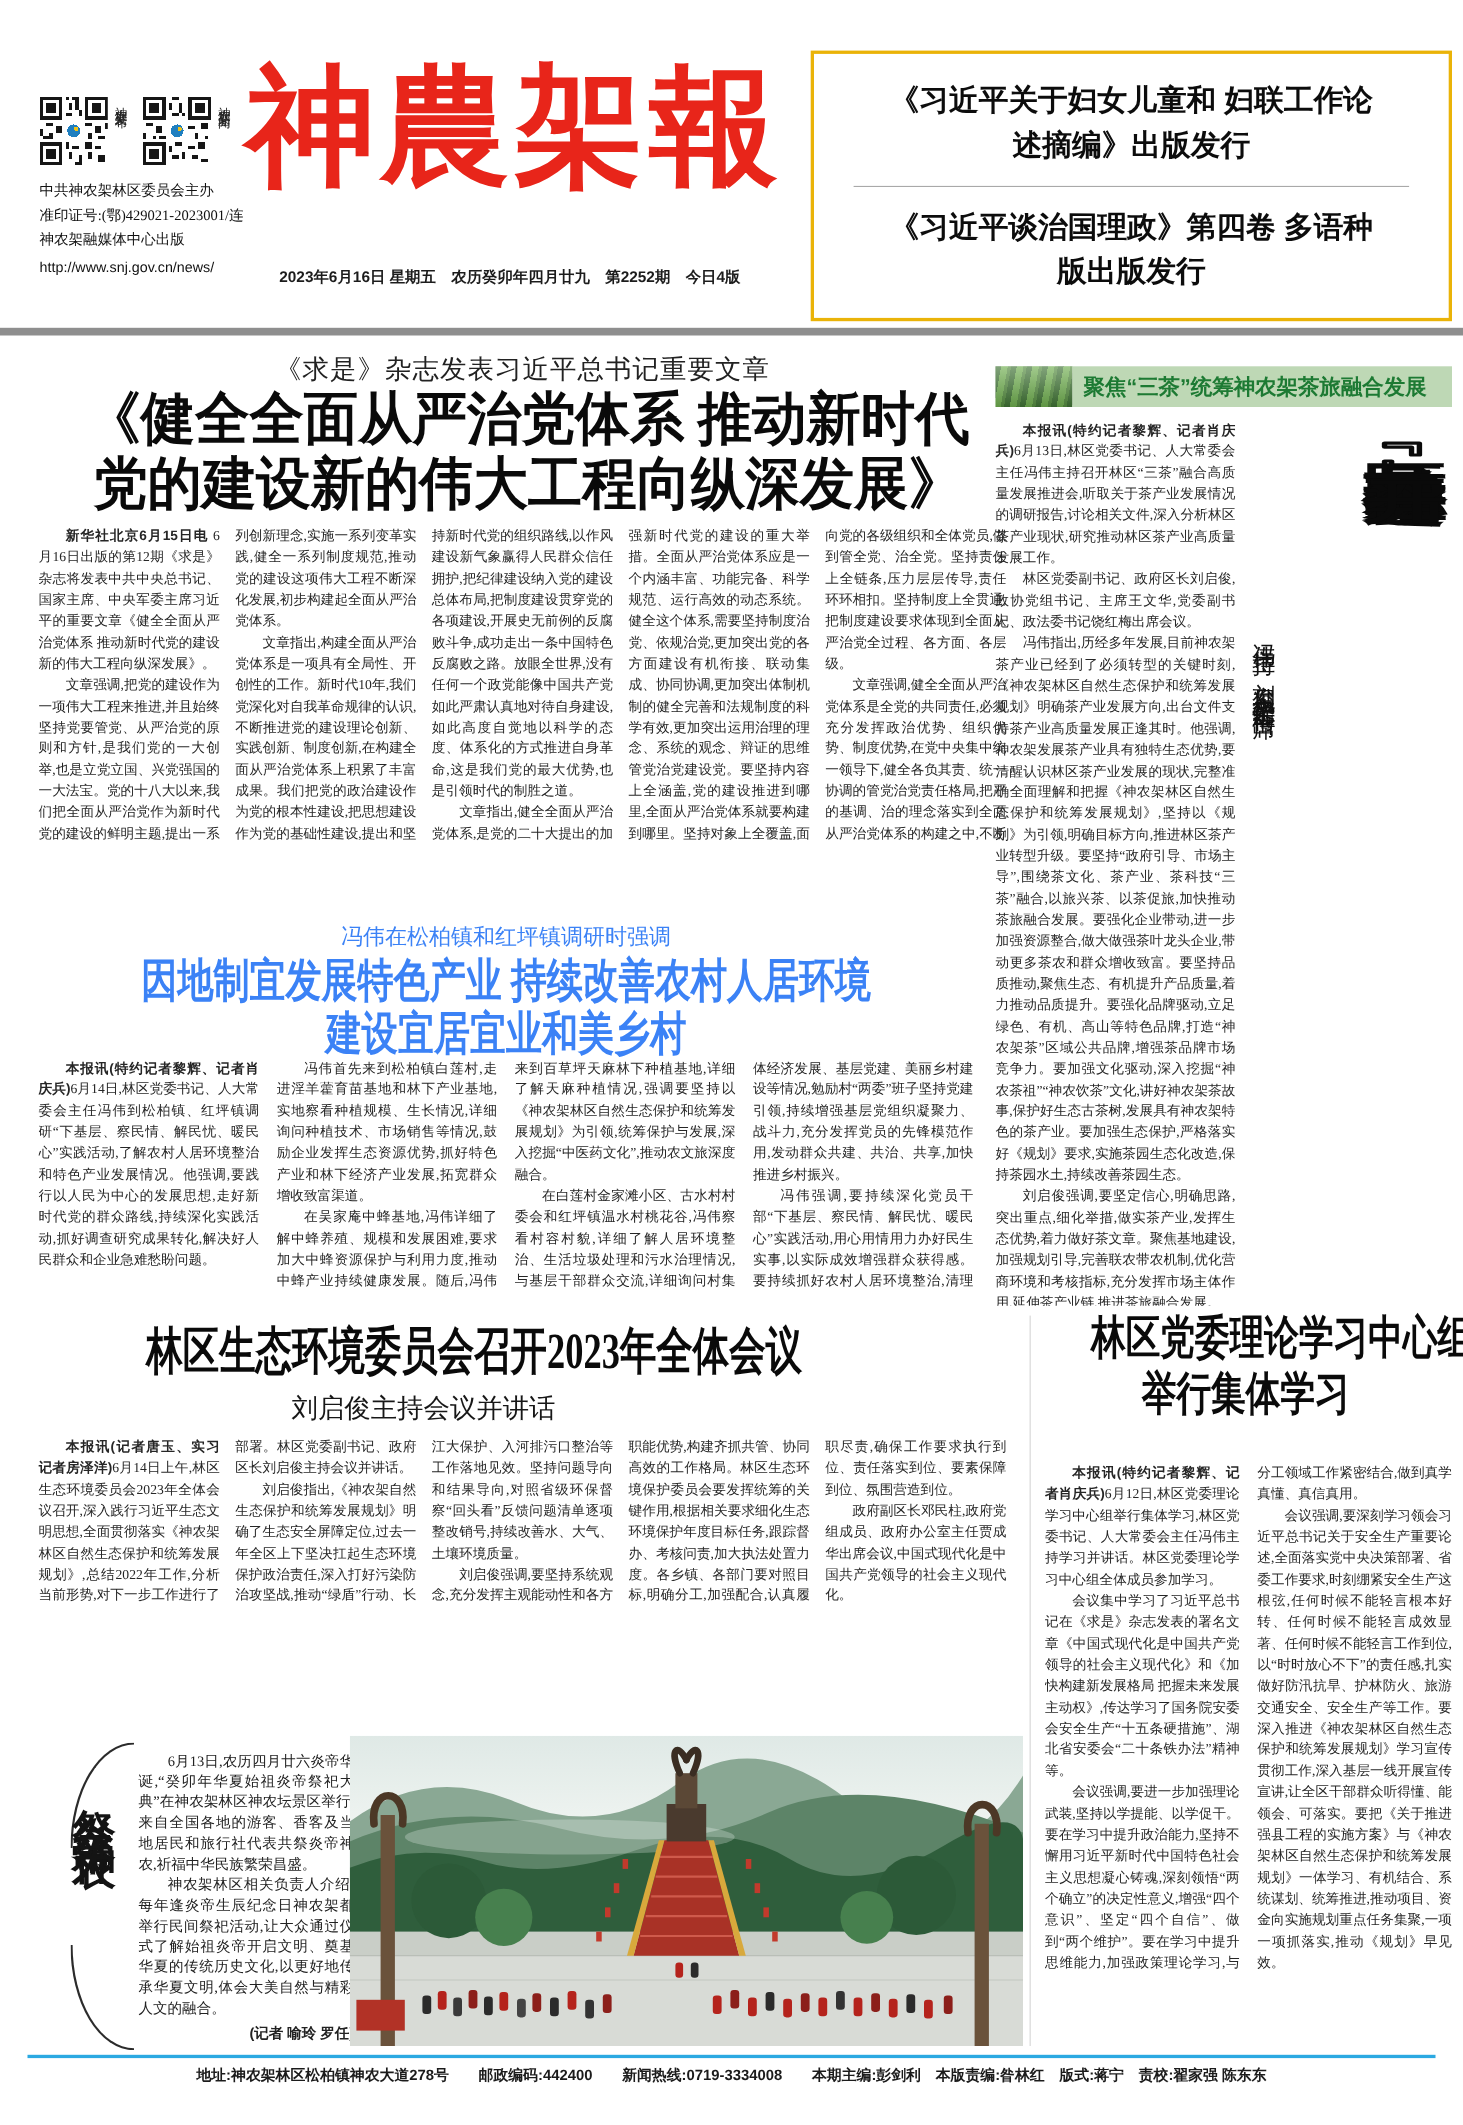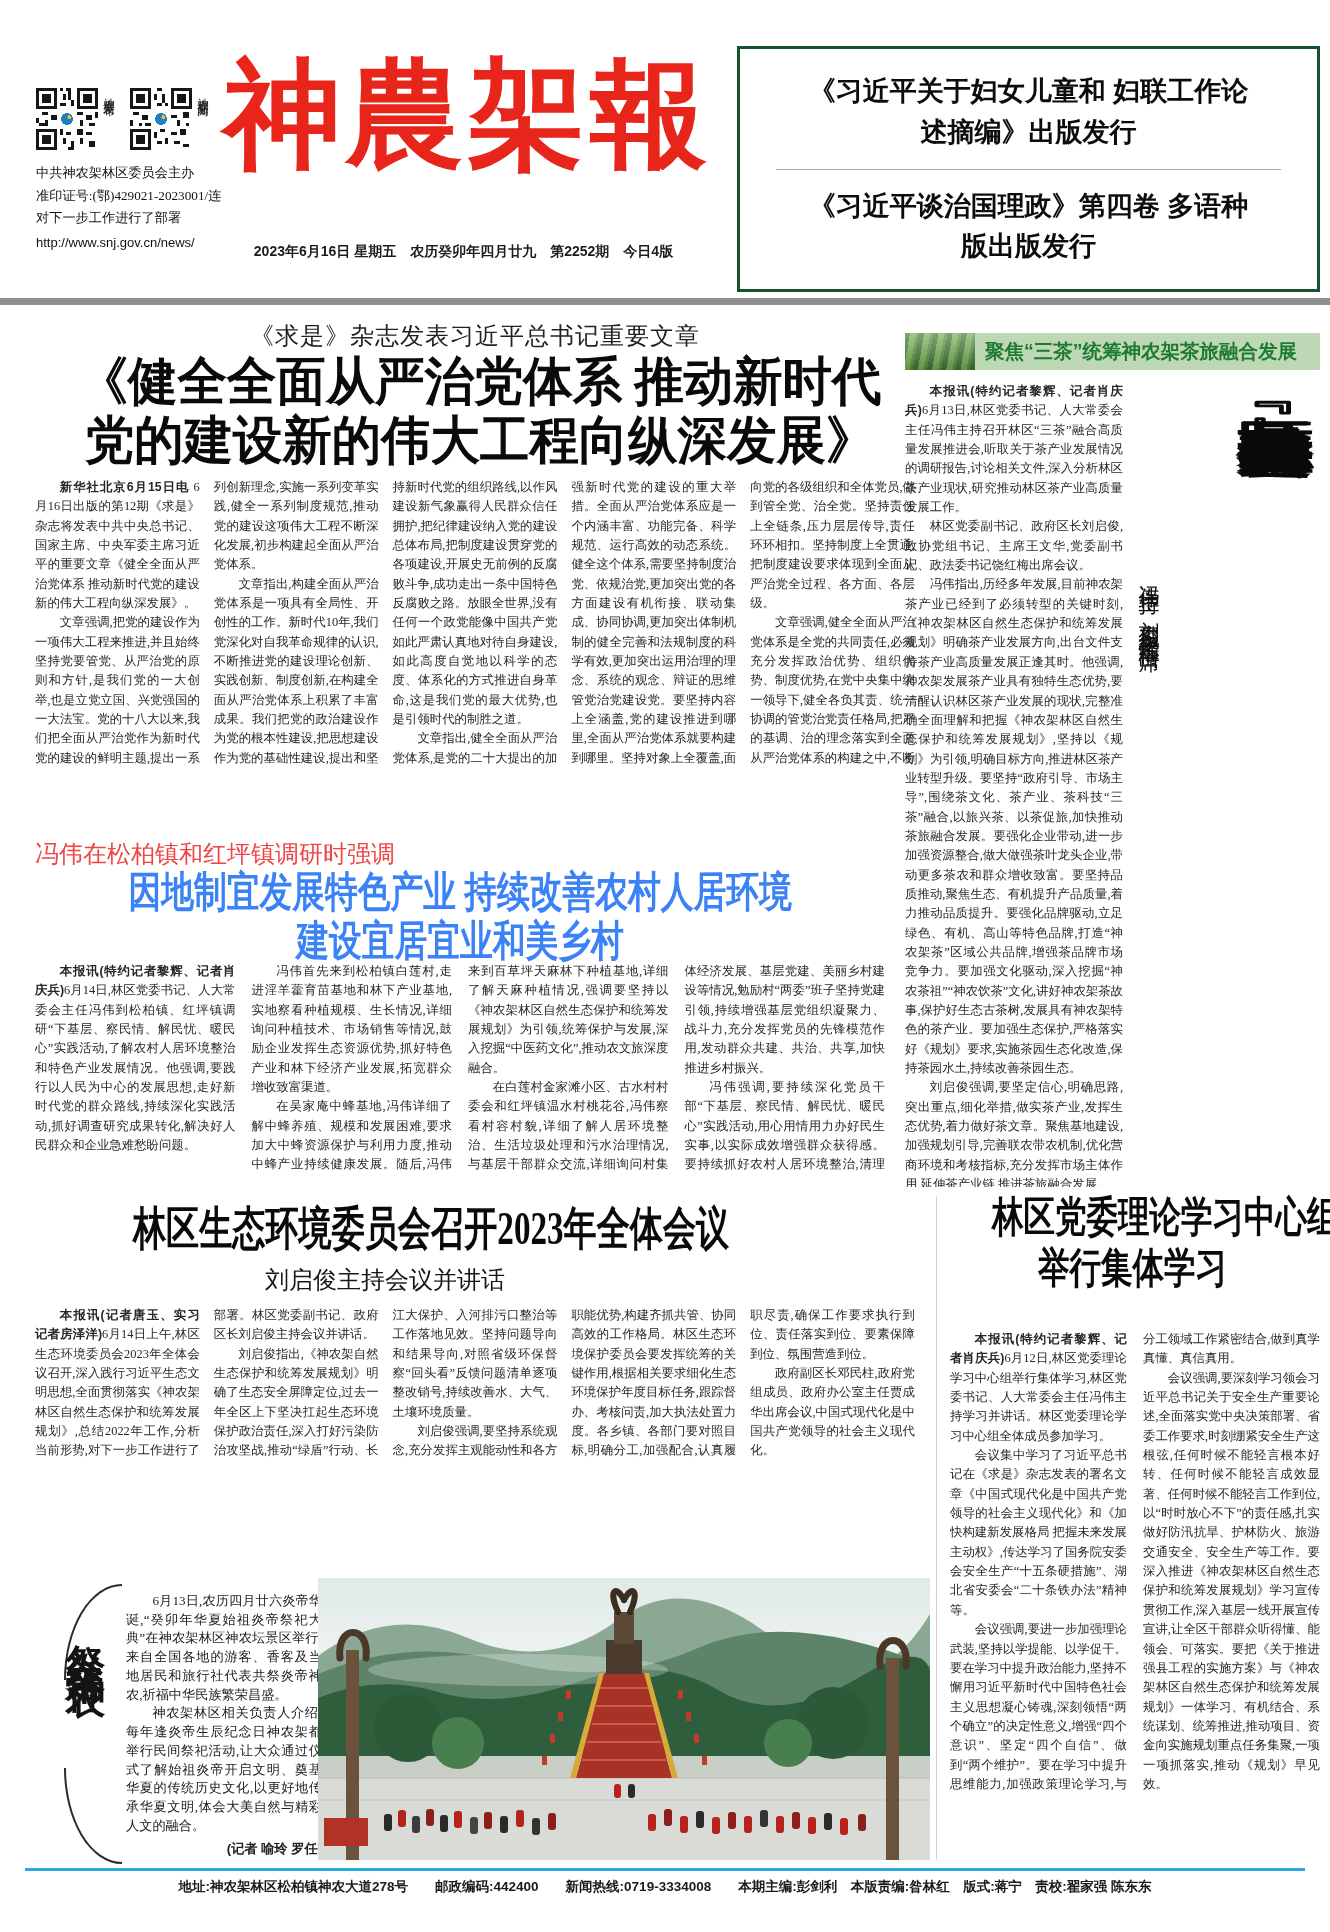--- a/index.html
+++ b/index.html
@@ -16,21 +16,21 @@
             font-family:"Liberation Sans",sans-serif;}
   .pub-lines{margin-top:12px;font-size:13.2px;line-height:1.72;color:#111;}
   .pub-site{font-size:13px;font-family:"Liberation Sans",sans-serif;margin-top:2px;}
 
   .masthead{left:215px;top:34px;width:505px;text-align:center;color:#e8251a;
             font-weight:900;font-size:118px;line-height:1.35;letter-spacing:4px;white-space:nowrap;
             font-family:"DejaVu Serif","Liberation Serif",serif;}
   .dateline{left:211px;top:243px;width:505px;text-align:center;font-size:14px;font-weight:700;
             white-space:nowrap;font-family:"Liberation Sans",sans-serif;}
 
-  .top-box{left:737px;top:46px;width:583px;height:246px;border:3px solid #14532d;box-sizing:border-box;
+  .top-box{left:737px;top:46px;width:583px;height:246px;border:3px solid #eab308;box-sizing:border-box;
            display:flex;flex-direction:column;align-items:center;justify-content:space-evenly;padding:6px 14px;}
   .top-box-h{font-family:"Liberation Sans",sans-serif;font-weight:900;font-size:27px;line-height:1.5;
              text-align:center;color:#0c0c0c;}
   .top-divider{width:92%;height:1px;background:#a9a9a9;}
 
   .gray-rule{left:0;top:298px;width:1330px;height:7px;background:#8e8e8e;}
 
   
   .body-text{font-size:12.4px;line-height:1.56;text-align:justify;overflow:hidden;color:#262626;}
   .body-text p{margin:0;text-indent:2em;}
@@ -52,21 +52,21 @@
              align-items:center;padding-left:10px;font-family:"Liberation Sans",sans-serif;}
   .tea-flex{left:905px;top:382px;width:418px;height:805px;display:flex;}
   .tea-body{width:218px;height:805px;}
   .tea-byline{writing-mode:vertical-rl;font-size:21px;letter-spacing:3px;margin-left:12px;margin-top:186px;
               height:610px;color:#111;}
   .tea-vtitle-wrap{position:relative;flex:1;}
   .tea-vtitle{position:absolute;right:8px;top:4px;writing-mode:vertical-rl;font-size:43px;font-weight:900;
               line-height:1;letter-spacing:1px;transform:scaleX(1.78);transform-origin:100% 0;color:#0a0a0a;}
 
   
-  .m-kicker{left:35px;top:838px;width:850px;text-align:left;font-size:24px;color:#ef4444;}
+  .m-kicker{left:35px;top:838px;width:850px;text-align:center;font-size:20px;color:#3b82f6;}
   .m-title{left:35px;top:868px;width:850px;text-align:center;font-weight:900;font-size:42px;line-height:1.16;color:#3b82f6;}
   .m-title .condensed{transform:scaleX(0.78);}
   .m-body{left:35px;top:962px;width:850px;height:228px;column-count:4;column-gap:16px;}
 
   
   .e-title{left:35px;top:1198px;width:700px;text-align:center;font-size:46px;font-weight:900;color:#0a0a0a;}
   .e-title .condensed{transform:scaleX(0.72);}
   .e-sub{left:35px;top:1264px;width:700px;text-align:center;font-size:24px;color:#171717;}
   .e-body{left:35px;top:1306px;width:880px;height:252px;column-count:5;column-gap:14px;}
 
@@ -194,21 +194,21 @@
           <circle cx="10.5" cy="10.5" r="2.6" fill="#fff"></circle>
             <circle cx="10.5" cy="10.5" r="2" fill="#1f7fc0"></circle>
             <circle cx="11.3" cy="9.9" r="0.7" fill="#f2c318"></circle>
         </svg>
         <span class="qr-label">神农架新闻</span>
       </div>
     </div>
     <div class="pub-lines">
       <div>中共神农架林区委员会主办</div>
       <div>准印证号:(鄂)429021-2023001/连</div>
-      <div>对下一步工作进行了部署</div>
+      <div>神农架融媒体中心出版</div>
       <div class="pub-site">http://www.snj.gov.cn/news/</div>
     </div>
   </div>
 
   <div class="abs masthead">神農架報</div>
   <div class="abs dateline">2023年6月16日 星期五　农历癸卯年四月廿九　第2252期　今日4版</div>
 
   <div class="abs top-box">
     <div class="top-box-h" style="width:440px;">《习近平关于妇女儿童和 妇联工作论述摘编》出版发行</div>
     <div class="top-divider"></div>

